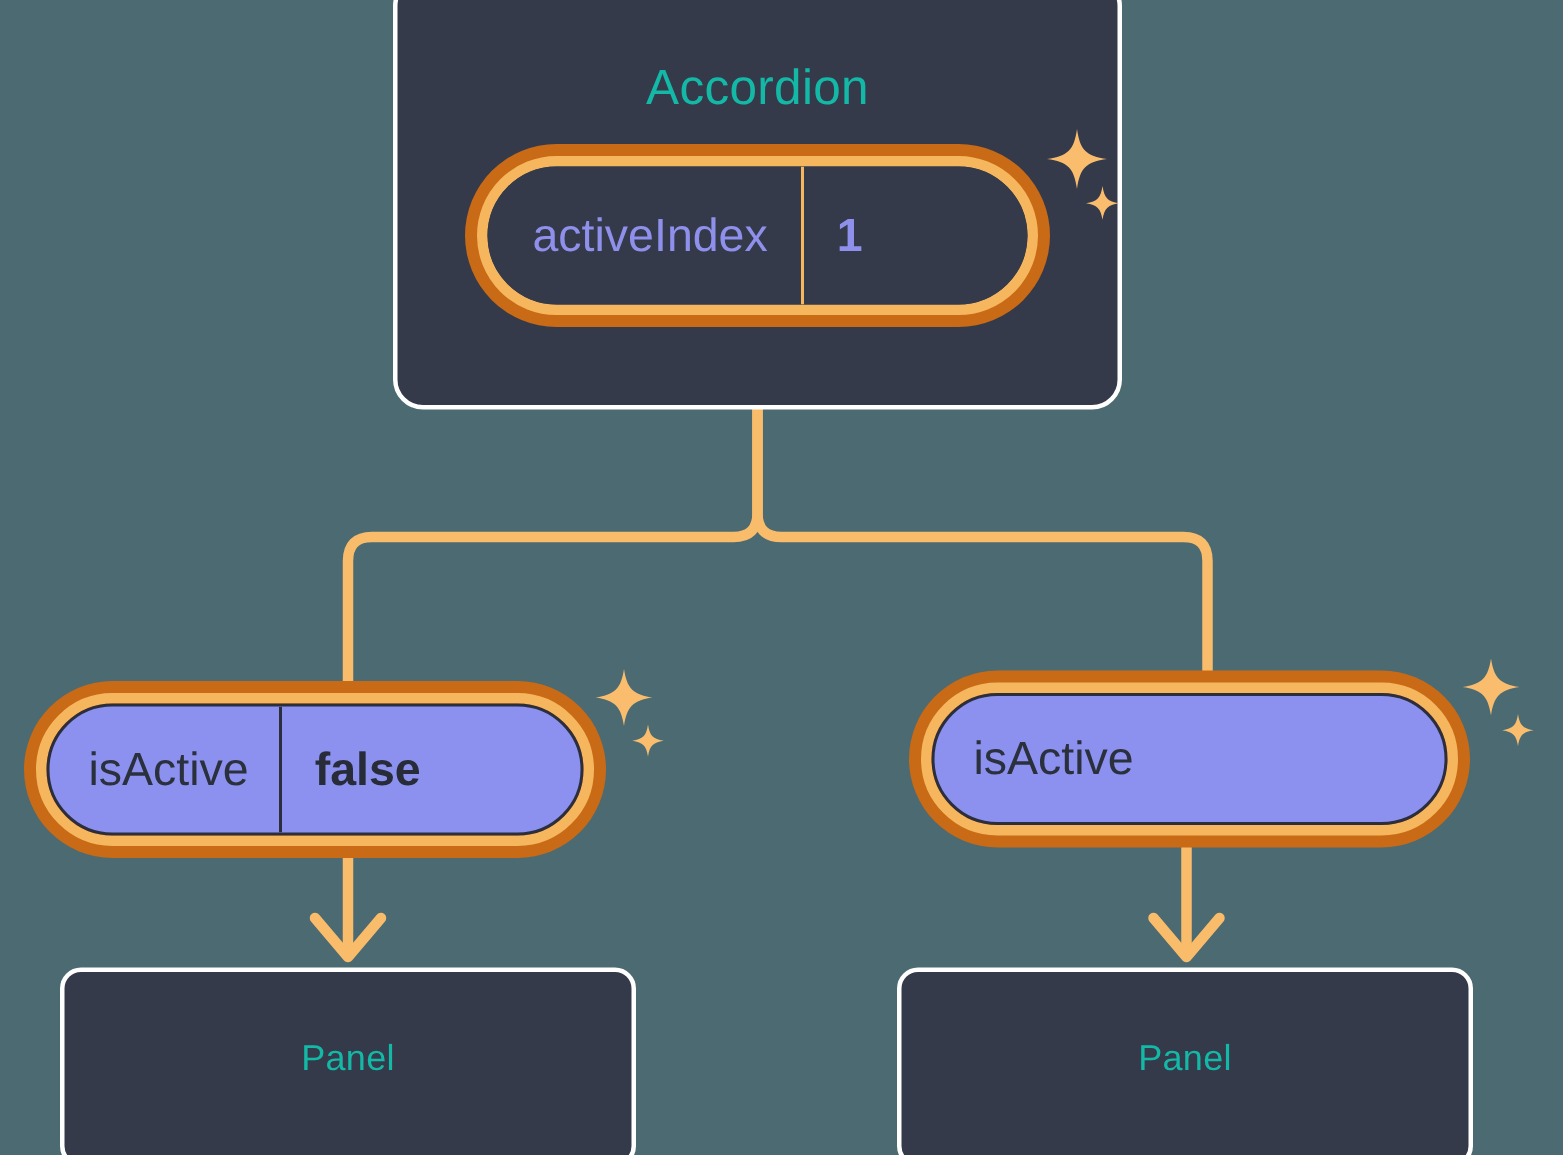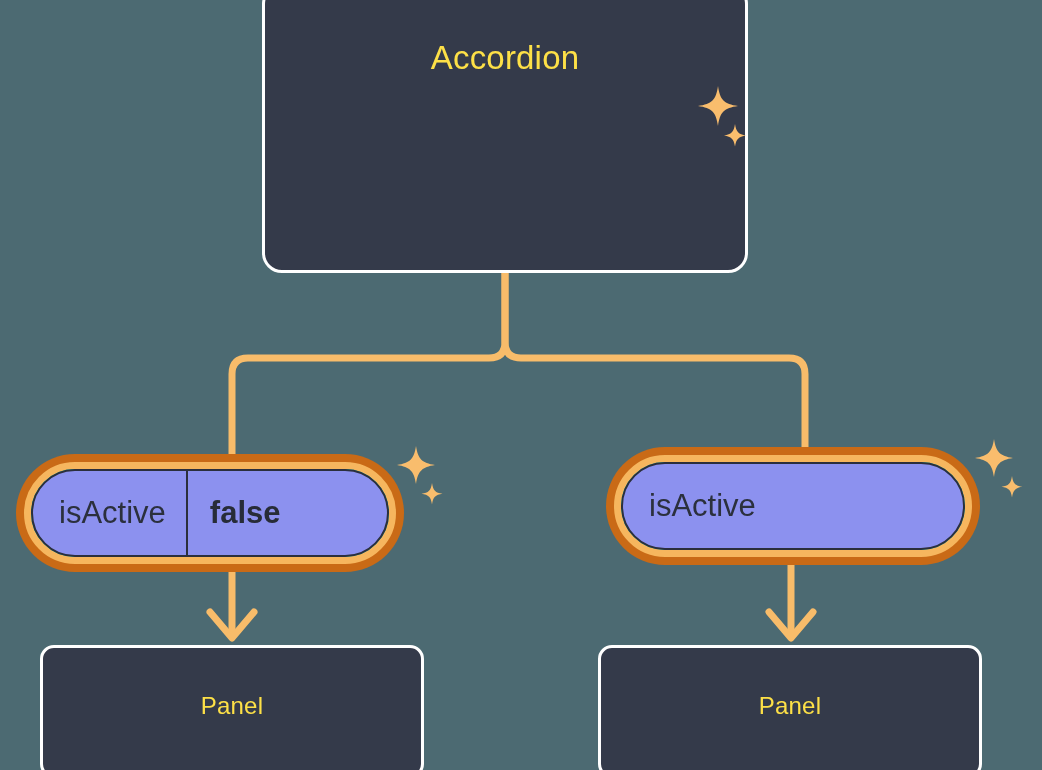--- a/index.html
+++ b/index.html
@@ -31,21 +31,21 @@
 
   
   .card {
     position: absolute;
     background: #343a4a;
     border: 3px solid #ffffff;
     border-radius: 18px;
     box-sizing: border-box;
   }
   .card-title {
-    color: #fde047;
+    color: #14b8a6;
     font-size: 33px;
     font-weight: 400;
     text-align: center;
     letter-spacing: 0.2px;
     white-space: nowrap;
   }
 
   #accordion-card {
     left: 262px;
     top: -16px;
@@ -72,21 +72,21 @@
 
   
   .pill {
     position: absolute;
     display: flex;
     align-items: stretch;
     box-sizing: border-box;
     border-radius: 999px;
     
     border: 7px solid #f6b65e;
-    background: #14b8a6;
+    background: #f97316;
     box-shadow: 0 0 0 8px #c96a16;
   }
   .pill-inner {
     display: flex;
     align-items: stretch;
     flex: 1;
     border-radius: 999px;
     overflow: hidden;
     box-sizing: border-box;
   }
@@ -188,20 +188,26 @@
     <path d="M 210 612 L 232 638 L 254 612" fill="none" stroke="#f8bc6a" stroke-width="7" stroke-linecap="round" stroke-linejoin="round"></path>
 
     <line x1="791" y1="563" x2="791" y2="638" stroke="#f8bc6a" stroke-width="7" stroke-linecap="butt"></line>
     <path d="M 769 612 L 791 638 L 813 612" fill="none" stroke="#f8bc6a" stroke-width="7" stroke-linecap="round" stroke-linejoin="round"></path>
   </svg>
 
   <div class="card" id="accordion-card">
     <div class="card-title">Accordion</div>
   </div>
 
+  <div class="pill dark" id="pill-activeindex">
+    <div class="pill-inner">
+      <div class="pill-key">activeIndex</div>
+      <div class="pill-val">1</div>
+    </div>
+  </div>
 
   <svg class="sparkles" id="sparkle-accordion" width="60" height="70" viewBox="0 0 60 70">
     <path d="M26 2 C28 16 32 20 46 22 C32 24 28 28 26 42 C24 28 20 24 6 22 C20 20 24 16 26 2 Z" fill="#f9bd6d"></path>
     <path d="M43 40 C44.2 48 46.5 50.3 54 51.5 C46.5 52.7 44.2 55 43 62.5 C41.8 55 39.5 52.7 32 51.5 C39.5 50.3 41.8 48 43 40 Z" fill="#f9bd6d"></path>
   </svg>
 
   <div class="pill purple" id="pill-isactive-left">
     <div class="pill-inner">
       <div class="pill-key">isActive</div>
       <div class="pill-val">false</div>

